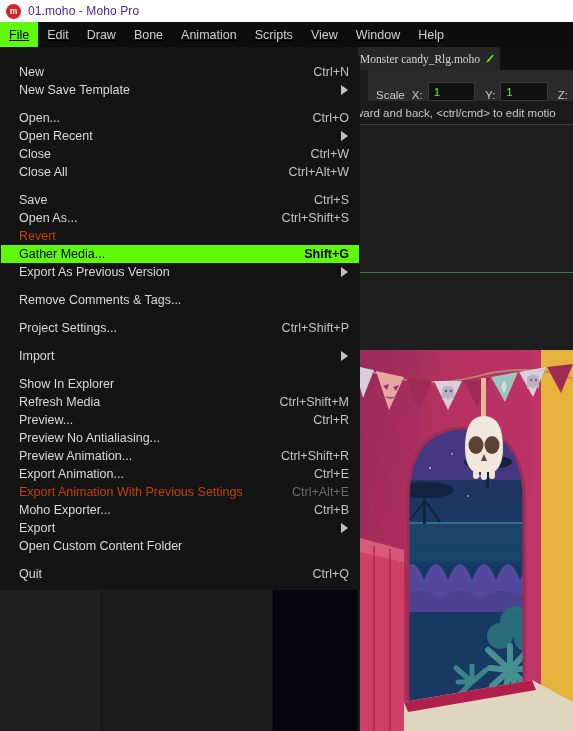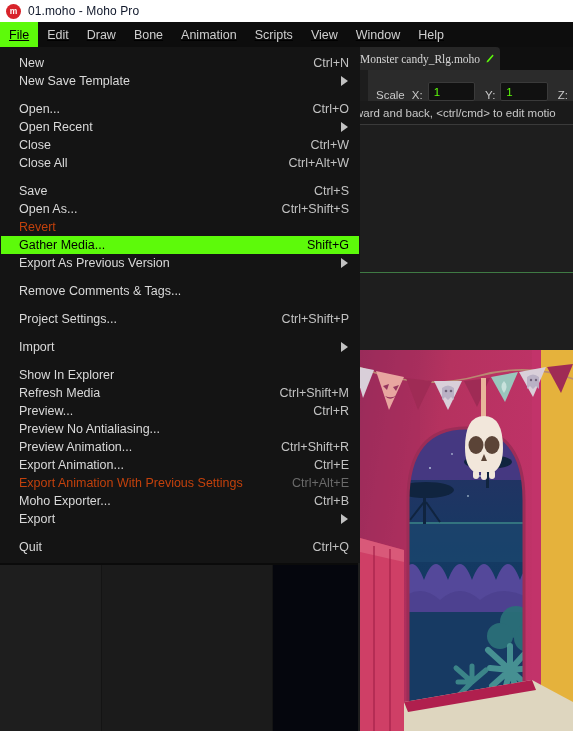--- a/index.html
+++ b/index.html
@@ -18,21 +18,21 @@
     background:#ffffff;display:flex;align-items:center;
   }
   .app-logo{
     width:15px;height:15px;border-radius:50%;
     background:#d8232a;margin-left:6px;margin-right:7px;
     display:flex;align-items:center;justify-content:center;
     flex:0 0 auto;
   }
   .app-logo svg{display:block;}
   .title-text{
-    font-size:12px;color:#0f172a;letter-spacing:.1px;white-space:nowrap;
+    font-size:12px;color:#4c1d95;letter-spacing:.1px;white-space:nowrap;
   }
 
   
   .menubar{
     position:absolute;left:0;top:22px;width:573px;height:25px;
     background:#0d0d0d;display:flex;align-items:stretch;text-decoration:underline;
   }
   .menubar-item{
     display:flex;align-items:center;padding:0 9px;
     font-size:12.5px;color:#cfcfcf;white-space:nowrap;cursor:default;
@@ -85,36 +85,36 @@
   .artwork svg{display:block;}
 
   
   .panel-a{position:absolute;left:0;top:565px;width:101px;height:166px;background:#1e1e1e;}
   .panel-b{position:absolute;left:102px;top:565px;width:170px;height:166px;background:#1b1b1b;}
   .panel-c{position:absolute;left:273px;top:565px;width:85px;height:166px;background:#05060d;}
   .panel-strip{position:absolute;left:0;top:556px;width:358px;height:9px;background:#0b0b0b;}
 
   
   .menu-popup{
-    position:absolute;left:0;top:47px;width:360px;
+    position:absolute;left:0;top:56px;width:360px;
     background:#141414;border:1px solid #141414;border-top:none;
     padding:7px 0 6px 0;box-sizing:border-box;
   }
   .menu-row{
     position:relative;height:18px;display:flex;align-items:center;
     padding:0 8px 0 18px;box-sizing:border-box;cursor:default;
   }
   .menu-row.highlight{background:#5dfa0a;}
   .menu-label{font-size:12.5px;color:#d9d9d9;white-space:nowrap;}
   .menu-row.highlight .menu-label{color:#000000;}
   .menu-row.disabled .menu-label{color:#c2410c;}
   .menu-accel{
     margin-left:auto;font-size:12.5px;color:#c2c2c2;white-space:nowrap;padding-right:2px;
   }
-  .menu-row.highlight .menu-accel{color:#000000;}
+  .menu-row.highlight .menu-accel{color:#000000;font-weight:bold;}
   .menu-row.disabled .menu-accel{color:#6a6a6a;}
   .menu-arrow{
     margin-left:auto;width:0;height:0;
     border-left:7px solid #c2c2c2;border-top:5px solid transparent;border-bottom:5px solid transparent;
     margin-right:3px;
   }
   .menu-sep{height:10px;}
 </style>
 </head>
 <body>
@@ -392,20 +392,23 @@
         <span class="menu-accel">Ctrl+Alt+E</span>
       </div>
       <div class="menu-row">
         <span class="menu-label">Moho Exporter...</span>
         <span class="menu-accel">Ctrl+B</span>
       </div>
       <div class="menu-row">
         <span class="menu-label">Export</span>
         <span class="menu-arrow"></span>
       </div>
+      <div class="menu-row">
+        <span class="menu-label">Open Custom Content Folder</span>
+      </div>
       <div class="menu-sep"></div>
       <div class="menu-row">
         <span class="menu-label">Quit</span>
         <span class="menu-accel">Ctrl+Q</span>
       </div>
     </div>
 
 </div>
 
 </body></html>

